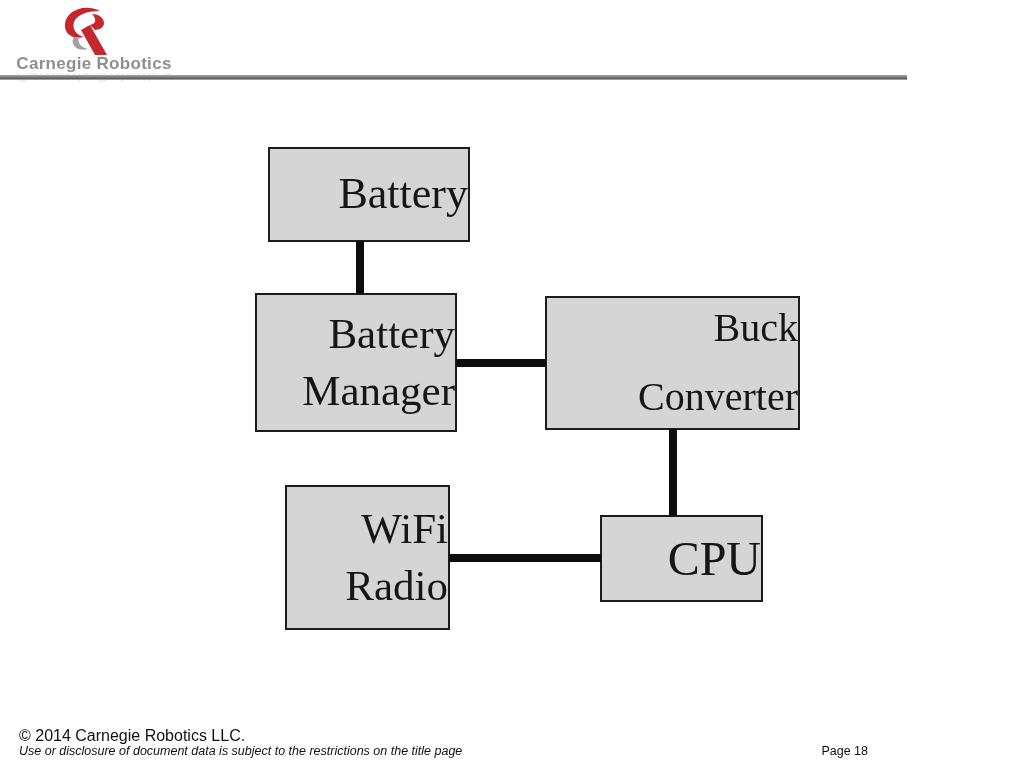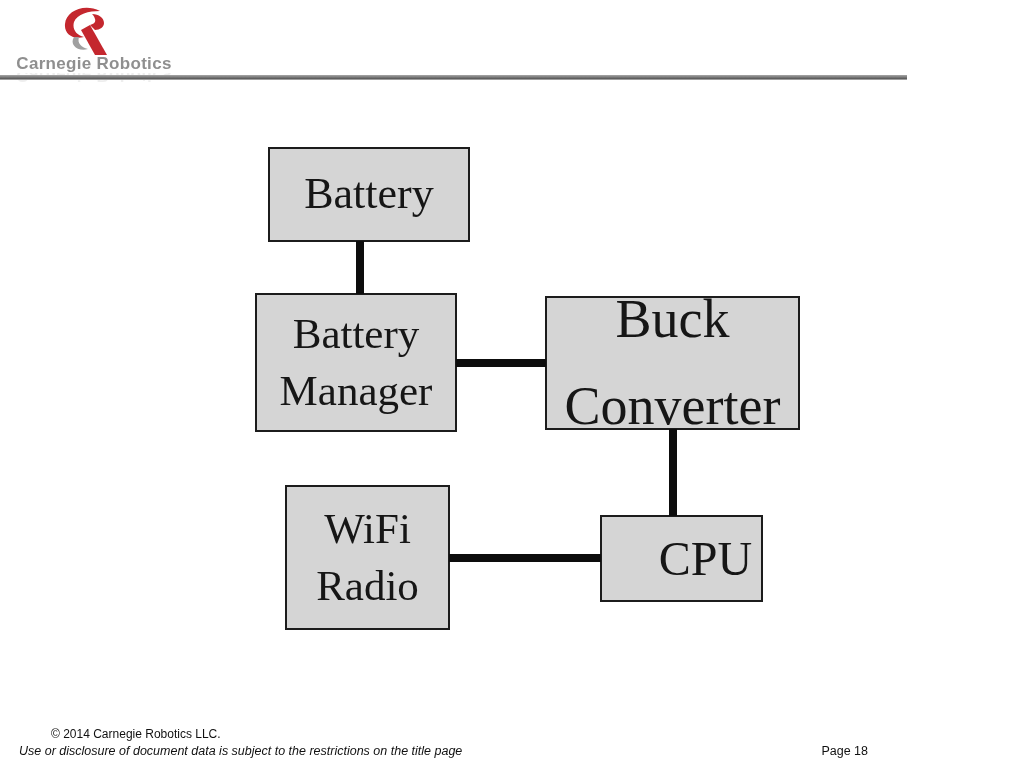--- a/index.html
+++ b/index.html
@@ -16,36 +16,36 @@
               transform:scaleY(-1);opacity:.14;height:12px;overflow:hidden;}
   .title{position:absolute;left:0;right:0;top:26px;margin:0;text-align:center;
          font-size:35px;font-weight:bold;color:var(--title_blue,#1b2da6);letter-spacing:-.5px;}
   .mascot{position:absolute;left:966px;top:6px;}
   .divider{position:absolute;left:0;top:75px;width:1024px;height:5px;
            background:linear-gradient(180deg,#a7a7a7,#5f5f5f 70%,#bdbdbd);}
 
   
   .node{position:absolute;background:var(--box_fill,#d5d5d5);
         border:2px solid var(--box_border,#1c1c1c);box-sizing:border-box;
-        display:flex;flex-direction:column;align-items:center;justify-content:center;
+        display:flex;flex-direction:column;align-items:flex-end;justify-content:center;
         font-family:"Liberation Serif",serif;color:#161616;text-align:center;}
   .node span{display:block;line-height:1.32;}
   #node-battery{left:268px;top:147px;width:202px;height:95px;font-size:44px;}
   #node-battery-manager{left:255px;top:293px;width:202px;height:139px;font-size:43px;}
-  #node-buck-converter{left:545px;top:296px;width:255px;height:134px;font-size:54px;gap:16px;}
+  #node-buck-converter{left:545px;top:296px;width:255px;height:134px;font-size:40px;gap:16px;}
   #node-wifi-radio{left:285px;top:485px;width:165px;height:145px;font-size:43px;}
   #node-cpu{left:600px;top:515px;width:163px;height:87px;font-size:48px;padding-left:48px;}
   .edge{position:absolute;background:var(--connector,#0d0d0d);}
   #edge-1{left:356px;top:241px;width:8px;height:53px;}
   #edge-2{left:456px;top:359px;width:90px;height:8px;}
   #edge-3{left:669px;top:429px;width:8px;height:87px;}
   #edge-4{left:449px;top:554px;width:152px;height:8px;}
 
   
-  .footer-copy{position:absolute;left:19px;top:727px;font-size:12px;color:#111;margin-left:32px;}
+  .footer-copy{position:absolute;left:19px;top:727px;font-size:16px;color:#111;}
   .footer-disclaimer{position:absolute;left:19px;top:744px;font-size:12.5px;color:#111;
                      font-style:italic;}
   .footer-page{position:absolute;right:39px;top:744px;font-size:12.5px;color:#111;}
 </style>
 </head>
 <body>
 
 <div class="slide">
 
   <div class="brand">

